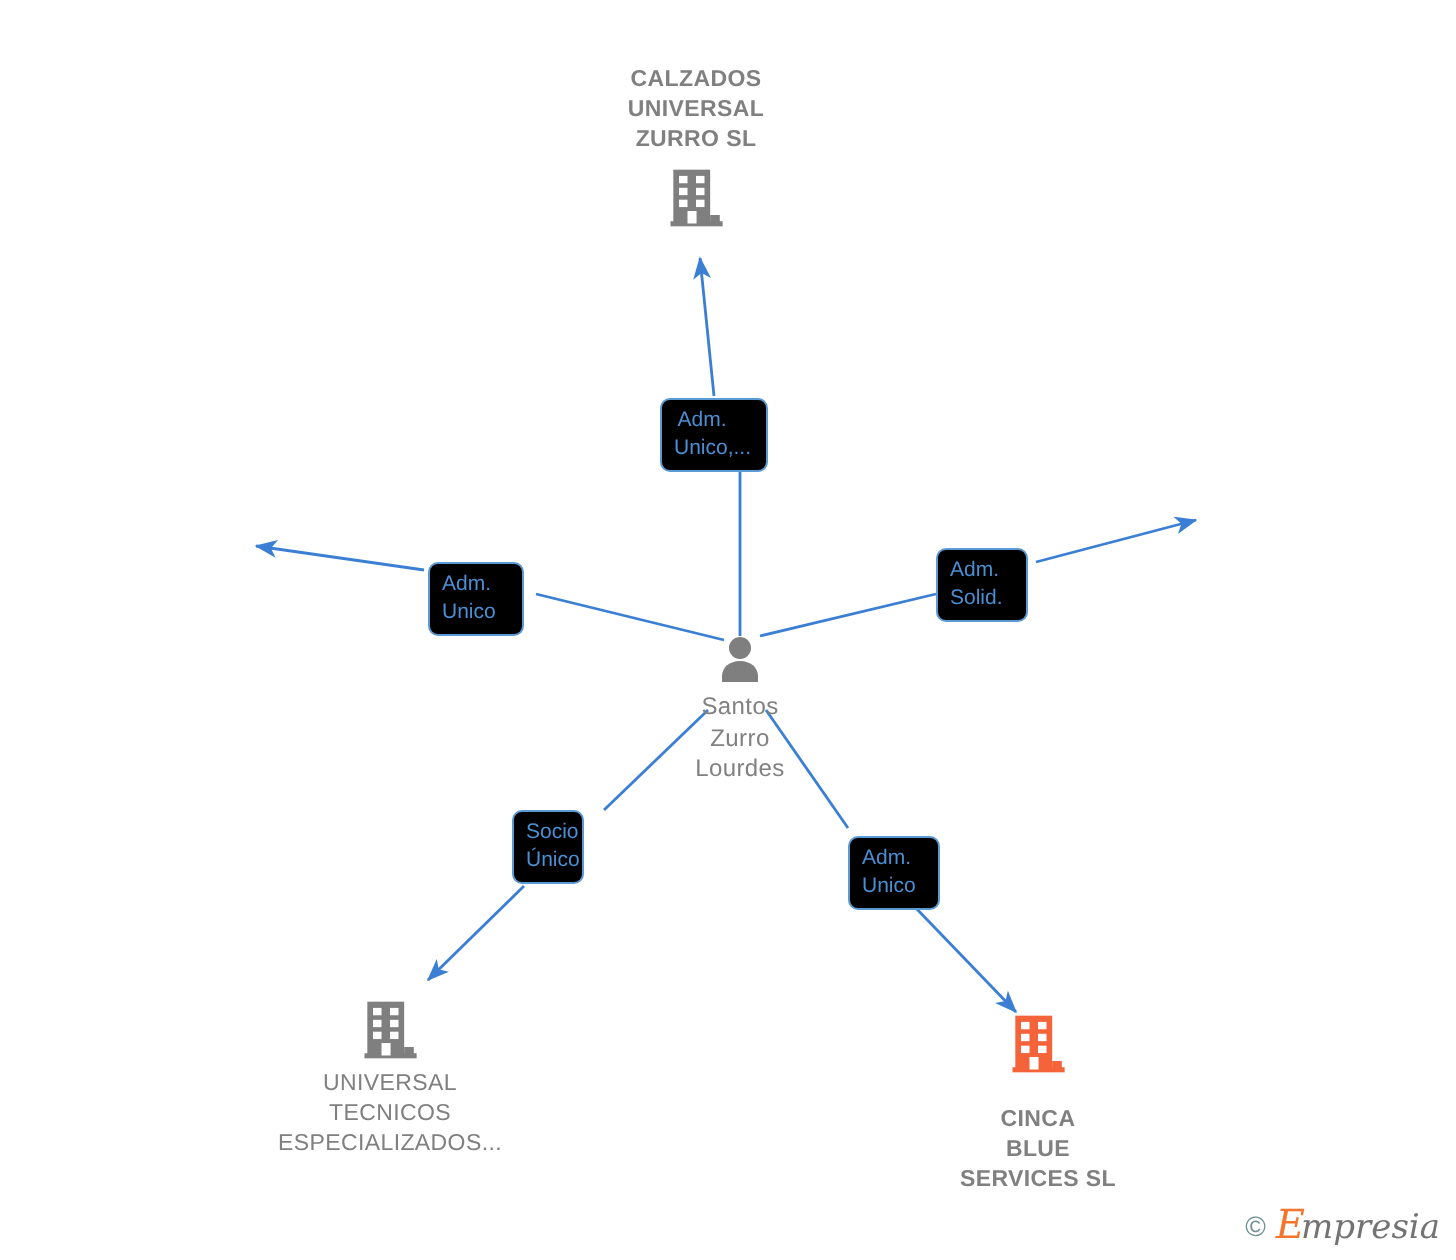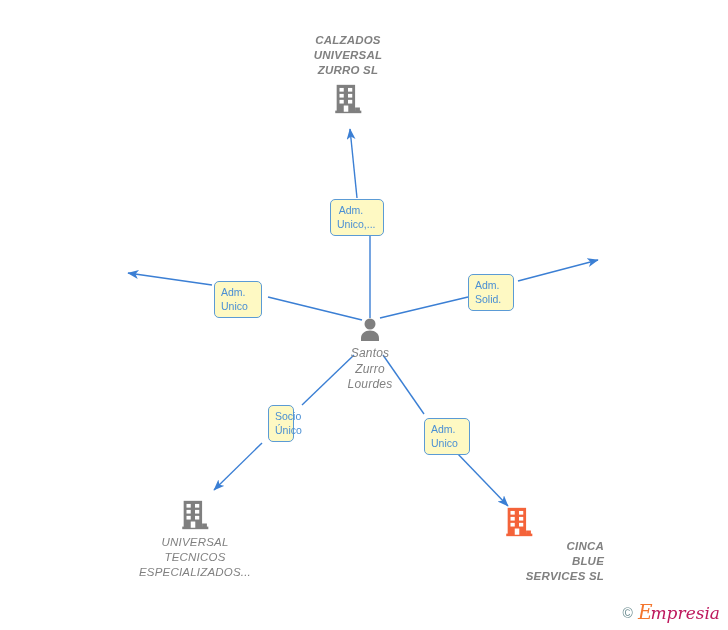--- a/index.html
+++ b/index.html
@@ -7,36 +7,36 @@
     width:728px;height:630px;
     background:#ffffff;
     font-family:"Liberation Sans", sans-serif;
     overflow:hidden;
     position:relative;
   }
   #canvas{position:absolute;left:0;top:0;width:728px;height:630px;}
   svg.edges{position:absolute;left:0;top:0;width:728px;height:630px;pointer-events:none;}
 
   
-  .node{position:absolute;text-align:center;width:170px;font-style:italic;}
+  .node{position:absolute;text-align:center;width:170px;}
   .node .glyph{line-height:0;}
   .node .caption{
     color:#808080;
     font-size:11.5px;
     line-height:15px;
     letter-spacing:.2px;
     white-space:pre-line;
   }
   .node.bold .caption{font-weight:bold;}
   .node.person .caption{color:#818181;font-size:12px;line-height:15.5px;}
 
   
   .edge-label{
     position:absolute;
-    background:#fef9c3;
+    background:#000000;
     border:1px solid #5b9bd5;
     border-radius:5px;
     color:#4a8fd4;
     font-size:10.5px;
     line-height:14px;
     text-align:center;
     padding:3px 18px 4px 6px;
     white-space:pre-line;
     box-sizing:border-box;
   }
@@ -50,21 +50,21 @@
   }
   #watermark .copy{color:#6f8f93;font-size:14px;line-height:1;}
   #watermark .wm-e{
     color:#f4762e;
     font-family:"DejaVu Serif", serif;
     font-style:italic;
     font-size:20px;
     line-height:1;
   }
   #watermark .wm-rest{
-    color:#be185d;
+    color:#737373;
     font-family:"DejaVu Serif", serif;
     font-style:italic;
     font-size:17px;
     line-height:1;
     margin-left:-2px;
   }
 </style>
 </head>
 <body>
 
@@ -179,35 +179,35 @@
           <rect x="6" y="4.2" width="3" height="2.6"></rect>
           <rect x="12" y="4.2" width="3" height="2.6"></rect>
           <rect x="6" y="8.4" width="3" height="2.6"></rect>
           <rect x="12" y="8.4" width="3" height="2.6"></rect>
           <rect x="6" y="12.6" width="3" height="2.6"></rect>
           <rect x="12" y="12.6" width="3" height="2.6"></rect>
           <rect x="9" y="16.6" width="3.2" height="4.4"></rect>
         </g>
       </svg>
     </div>
-    <div class="caption" style="margin-top:0;text-align:right;">CINCA
+    <div class="caption" style="margin-top:14px;">CINCA
 BLUE
 SERVICES  SL</div>
   </div>
 
   <div class="edge-label" style="left:330px;top:199px;width:54px;">Adm.
 Unico,...</div>
 
   <div class="edge-label" style="left:214px;top:281px;width:48px;">Adm.
 Unico</div>
 
   <div class="edge-label" style="left:468px;top:274px;width:46px;">Adm.
 Solid.</div>
 
-  <div class="edge-label" style="left:268px;top:405px;width:26px;">Socio
+  <div class="edge-label" style="left:256px;top:405px;width:36px;">Socio
 Único</div>
 
   <div class="edge-label" style="left:424px;top:418px;width:46px;">Adm.
 Unico</div>
 
   <div id="watermark">
     <span class="copy">©</span>
     <span><span class="wm-e">E</span><span class="wm-rest">mpresia</span></span>
   </div>
 

